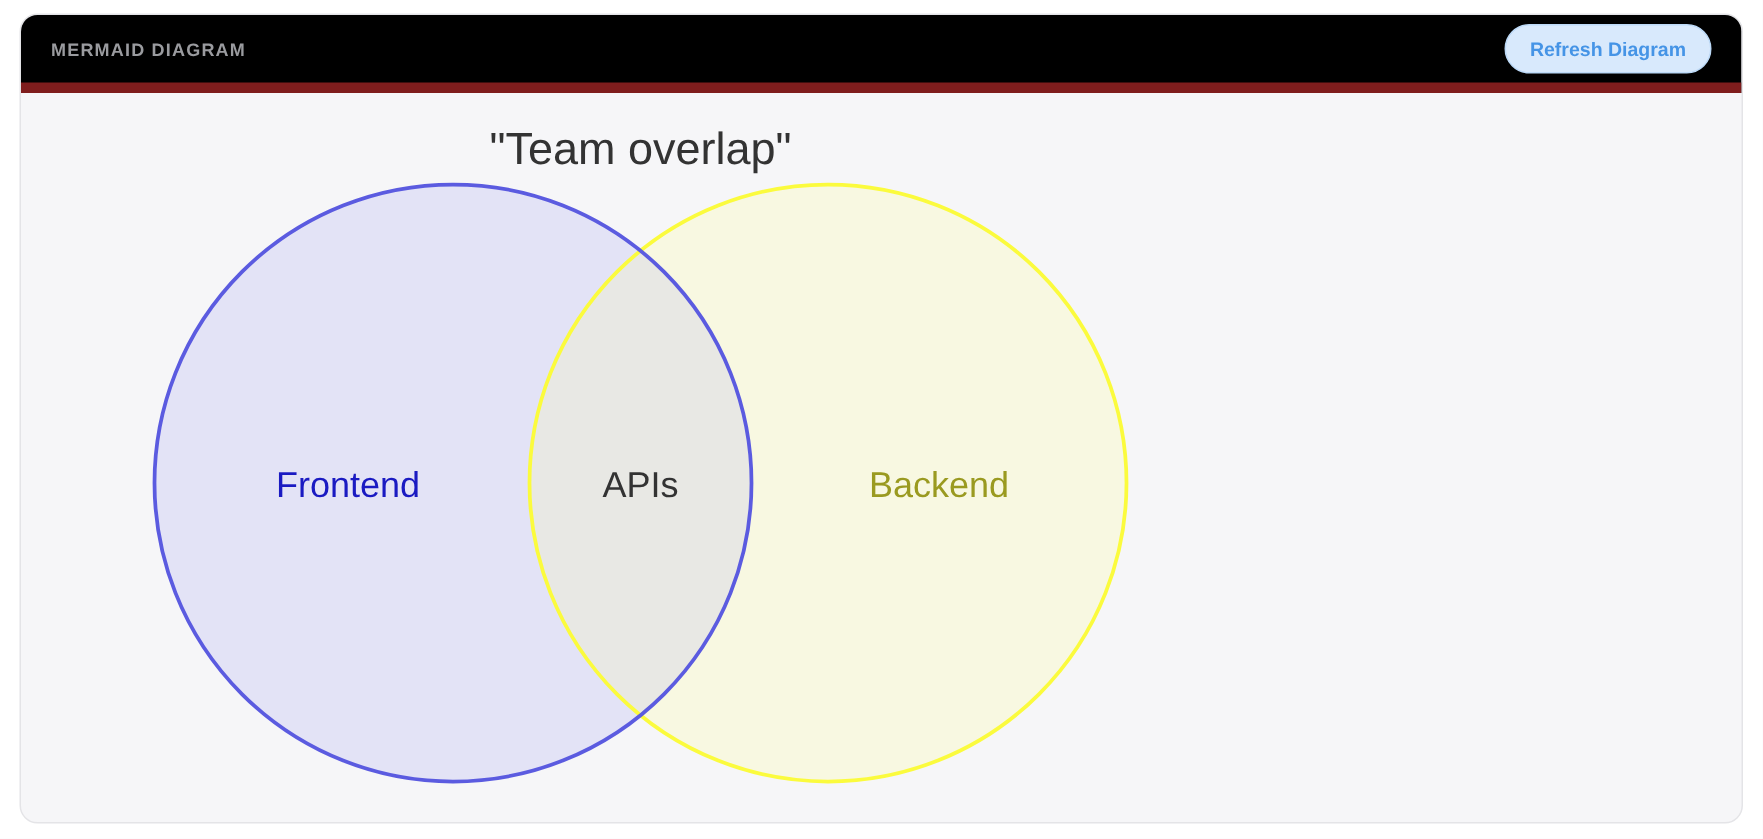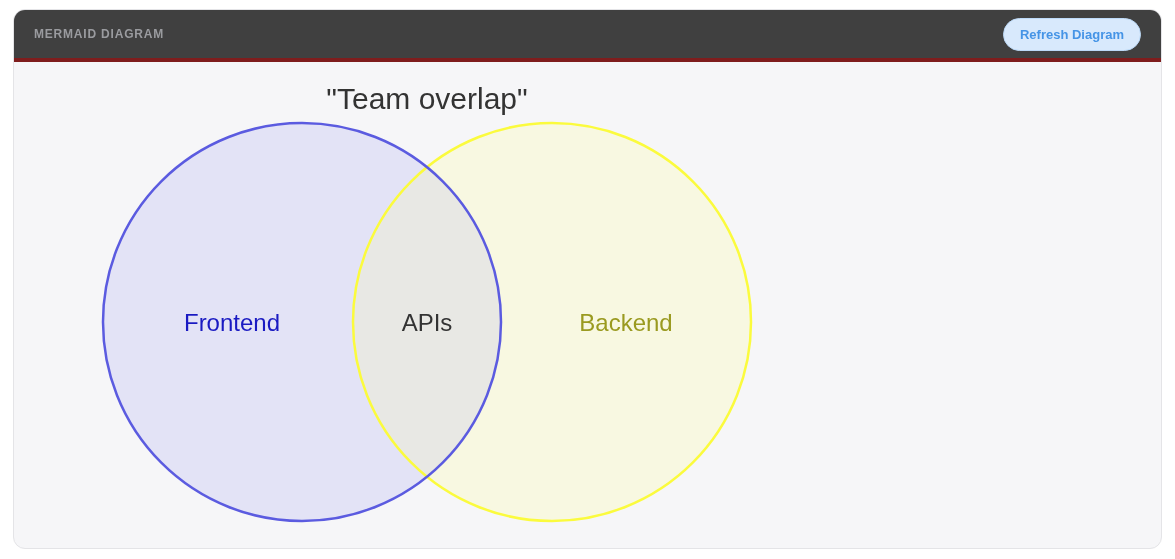--- a/index.html
+++ b/index.html
@@ -13,22 +13,22 @@
     position: absolute;
     left: 13px; top: 9px;
     width: 1149px; height: 540px;
     background: #f6f6f8;
     border: 1px solid #e4e4e7;
     border-radius: 12px;
     overflow: hidden;
   }
   .panel-header {
     height: 52px;
-    background: #404040;
-    border-bottom: 4px solid #7f1d1d;
+    background: #000000;
+    border-bottom: 7px solid #7f1d1d;
     display: flex;
     align-items: center;
     justify-content: space-between;
     padding: 0 20px;
   }
   .panel-title {
     color: #9a9b9f;
     font-size: 12px;
     font-weight: bold;
     letter-spacing: 0.8px;

